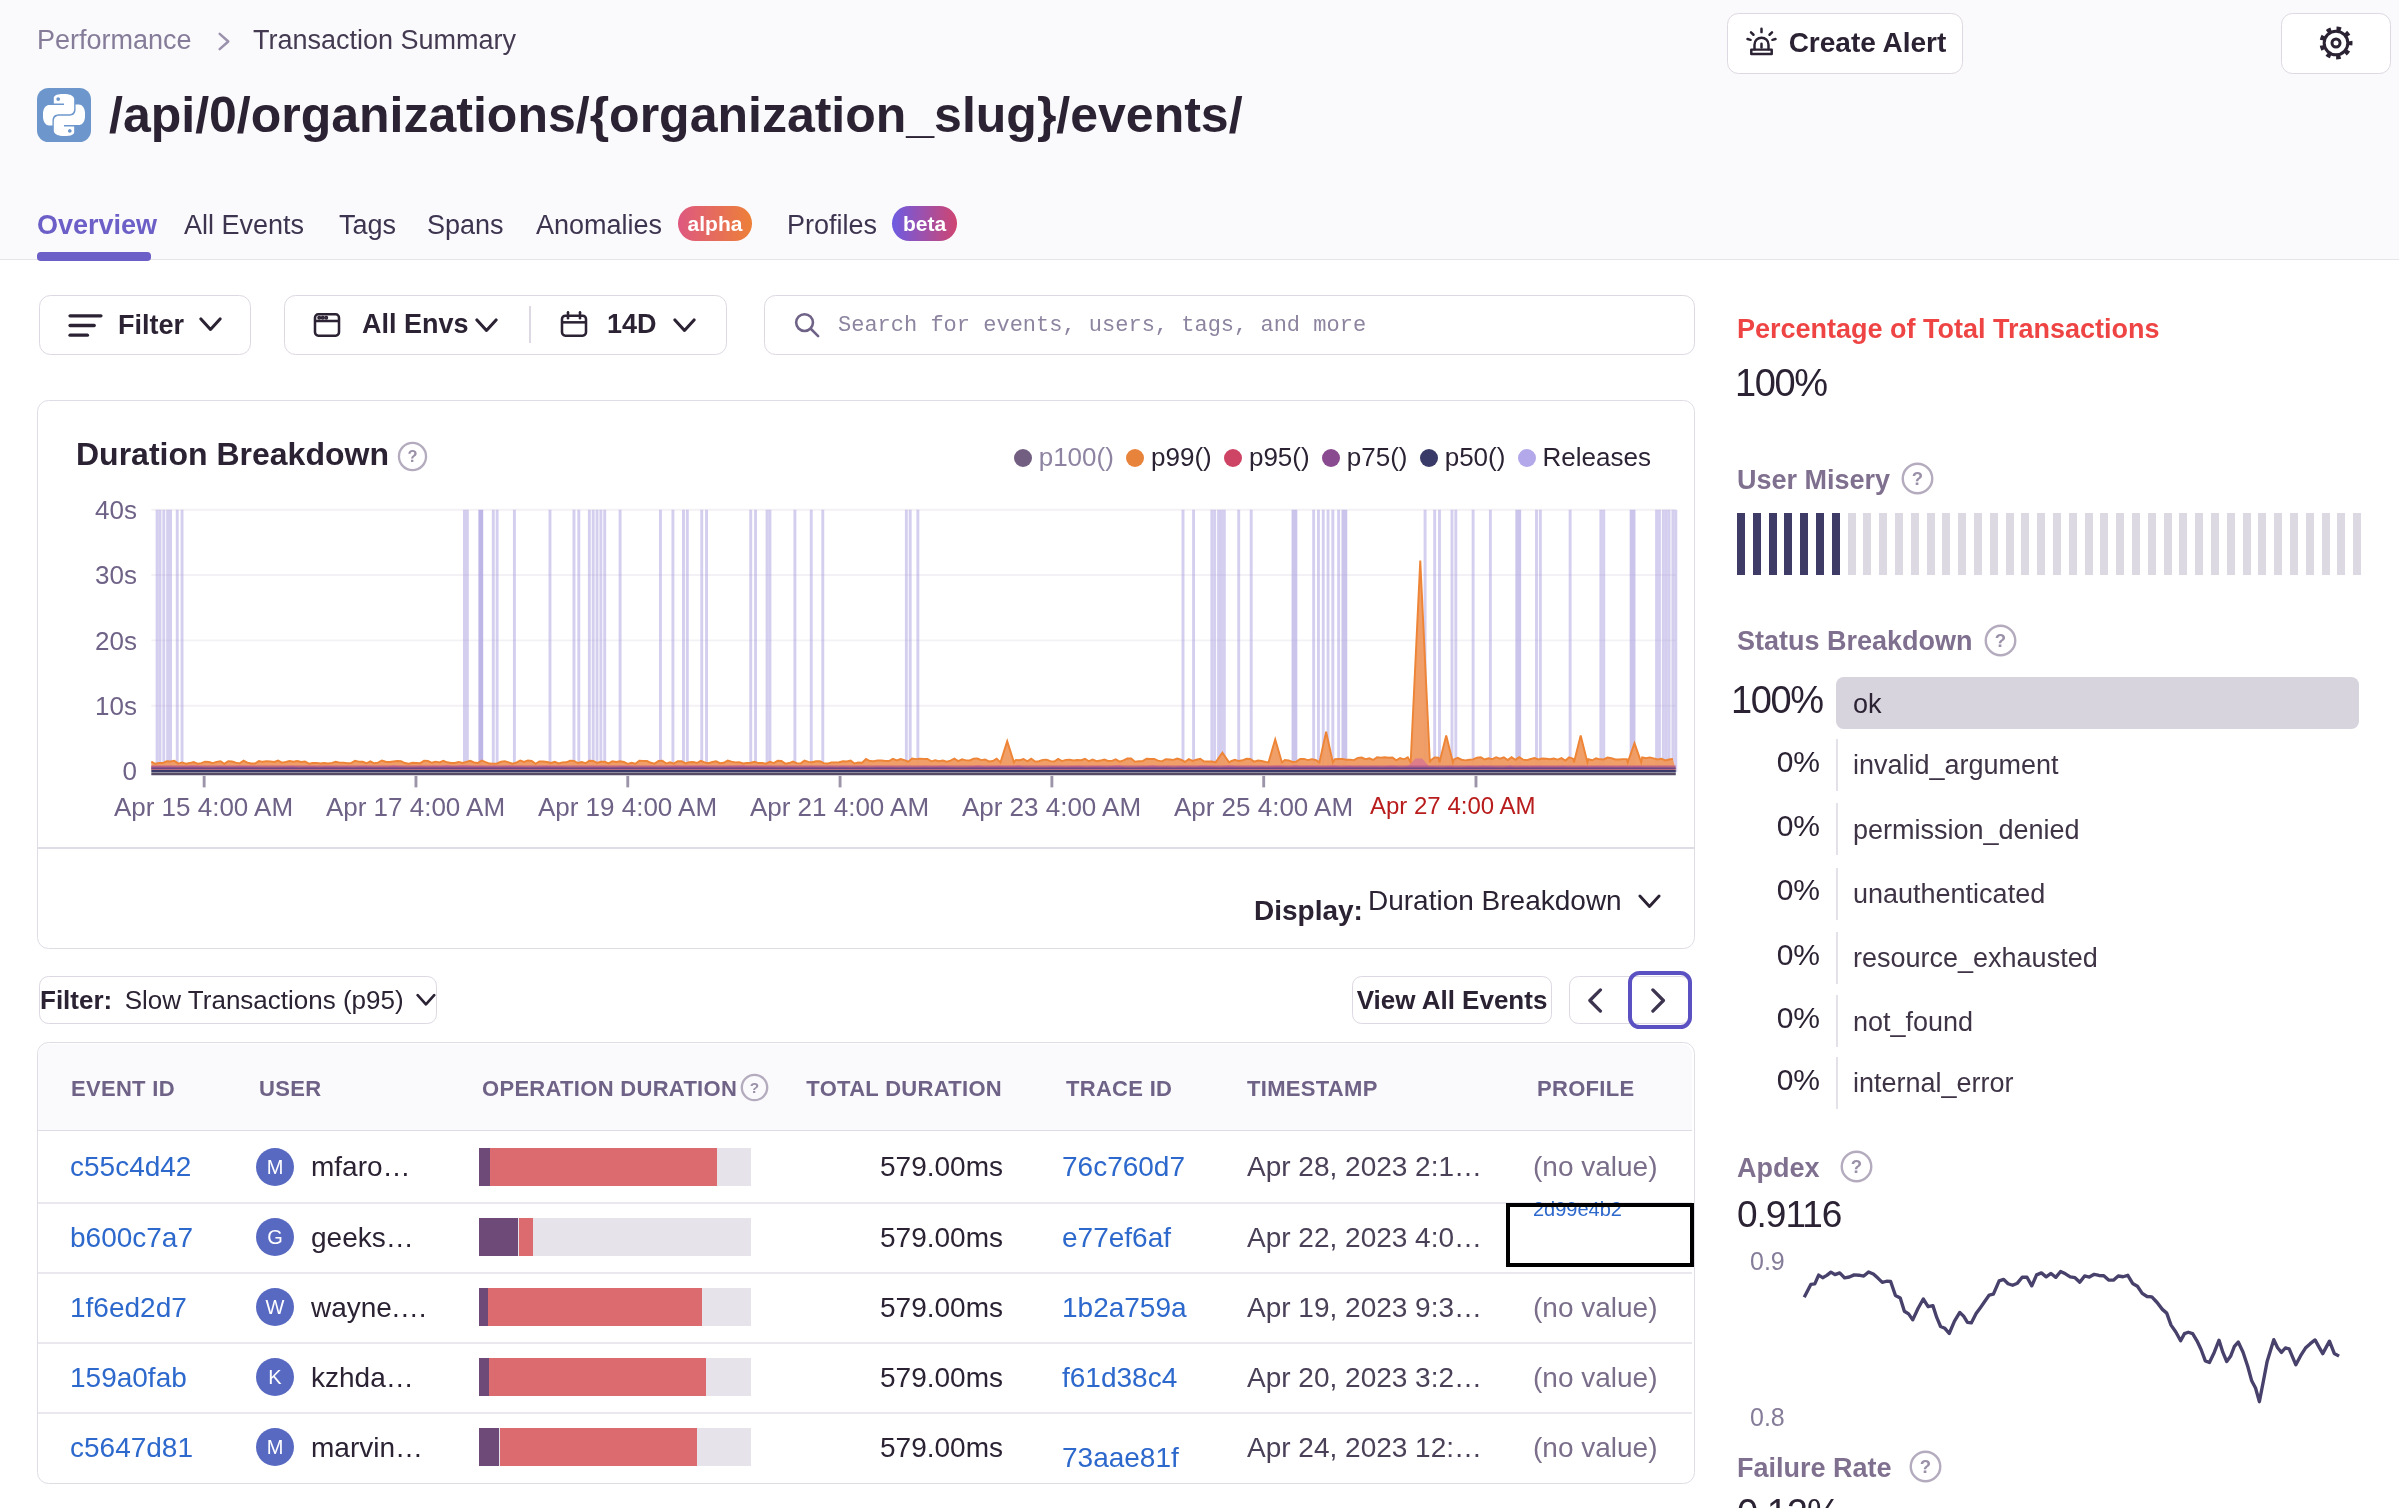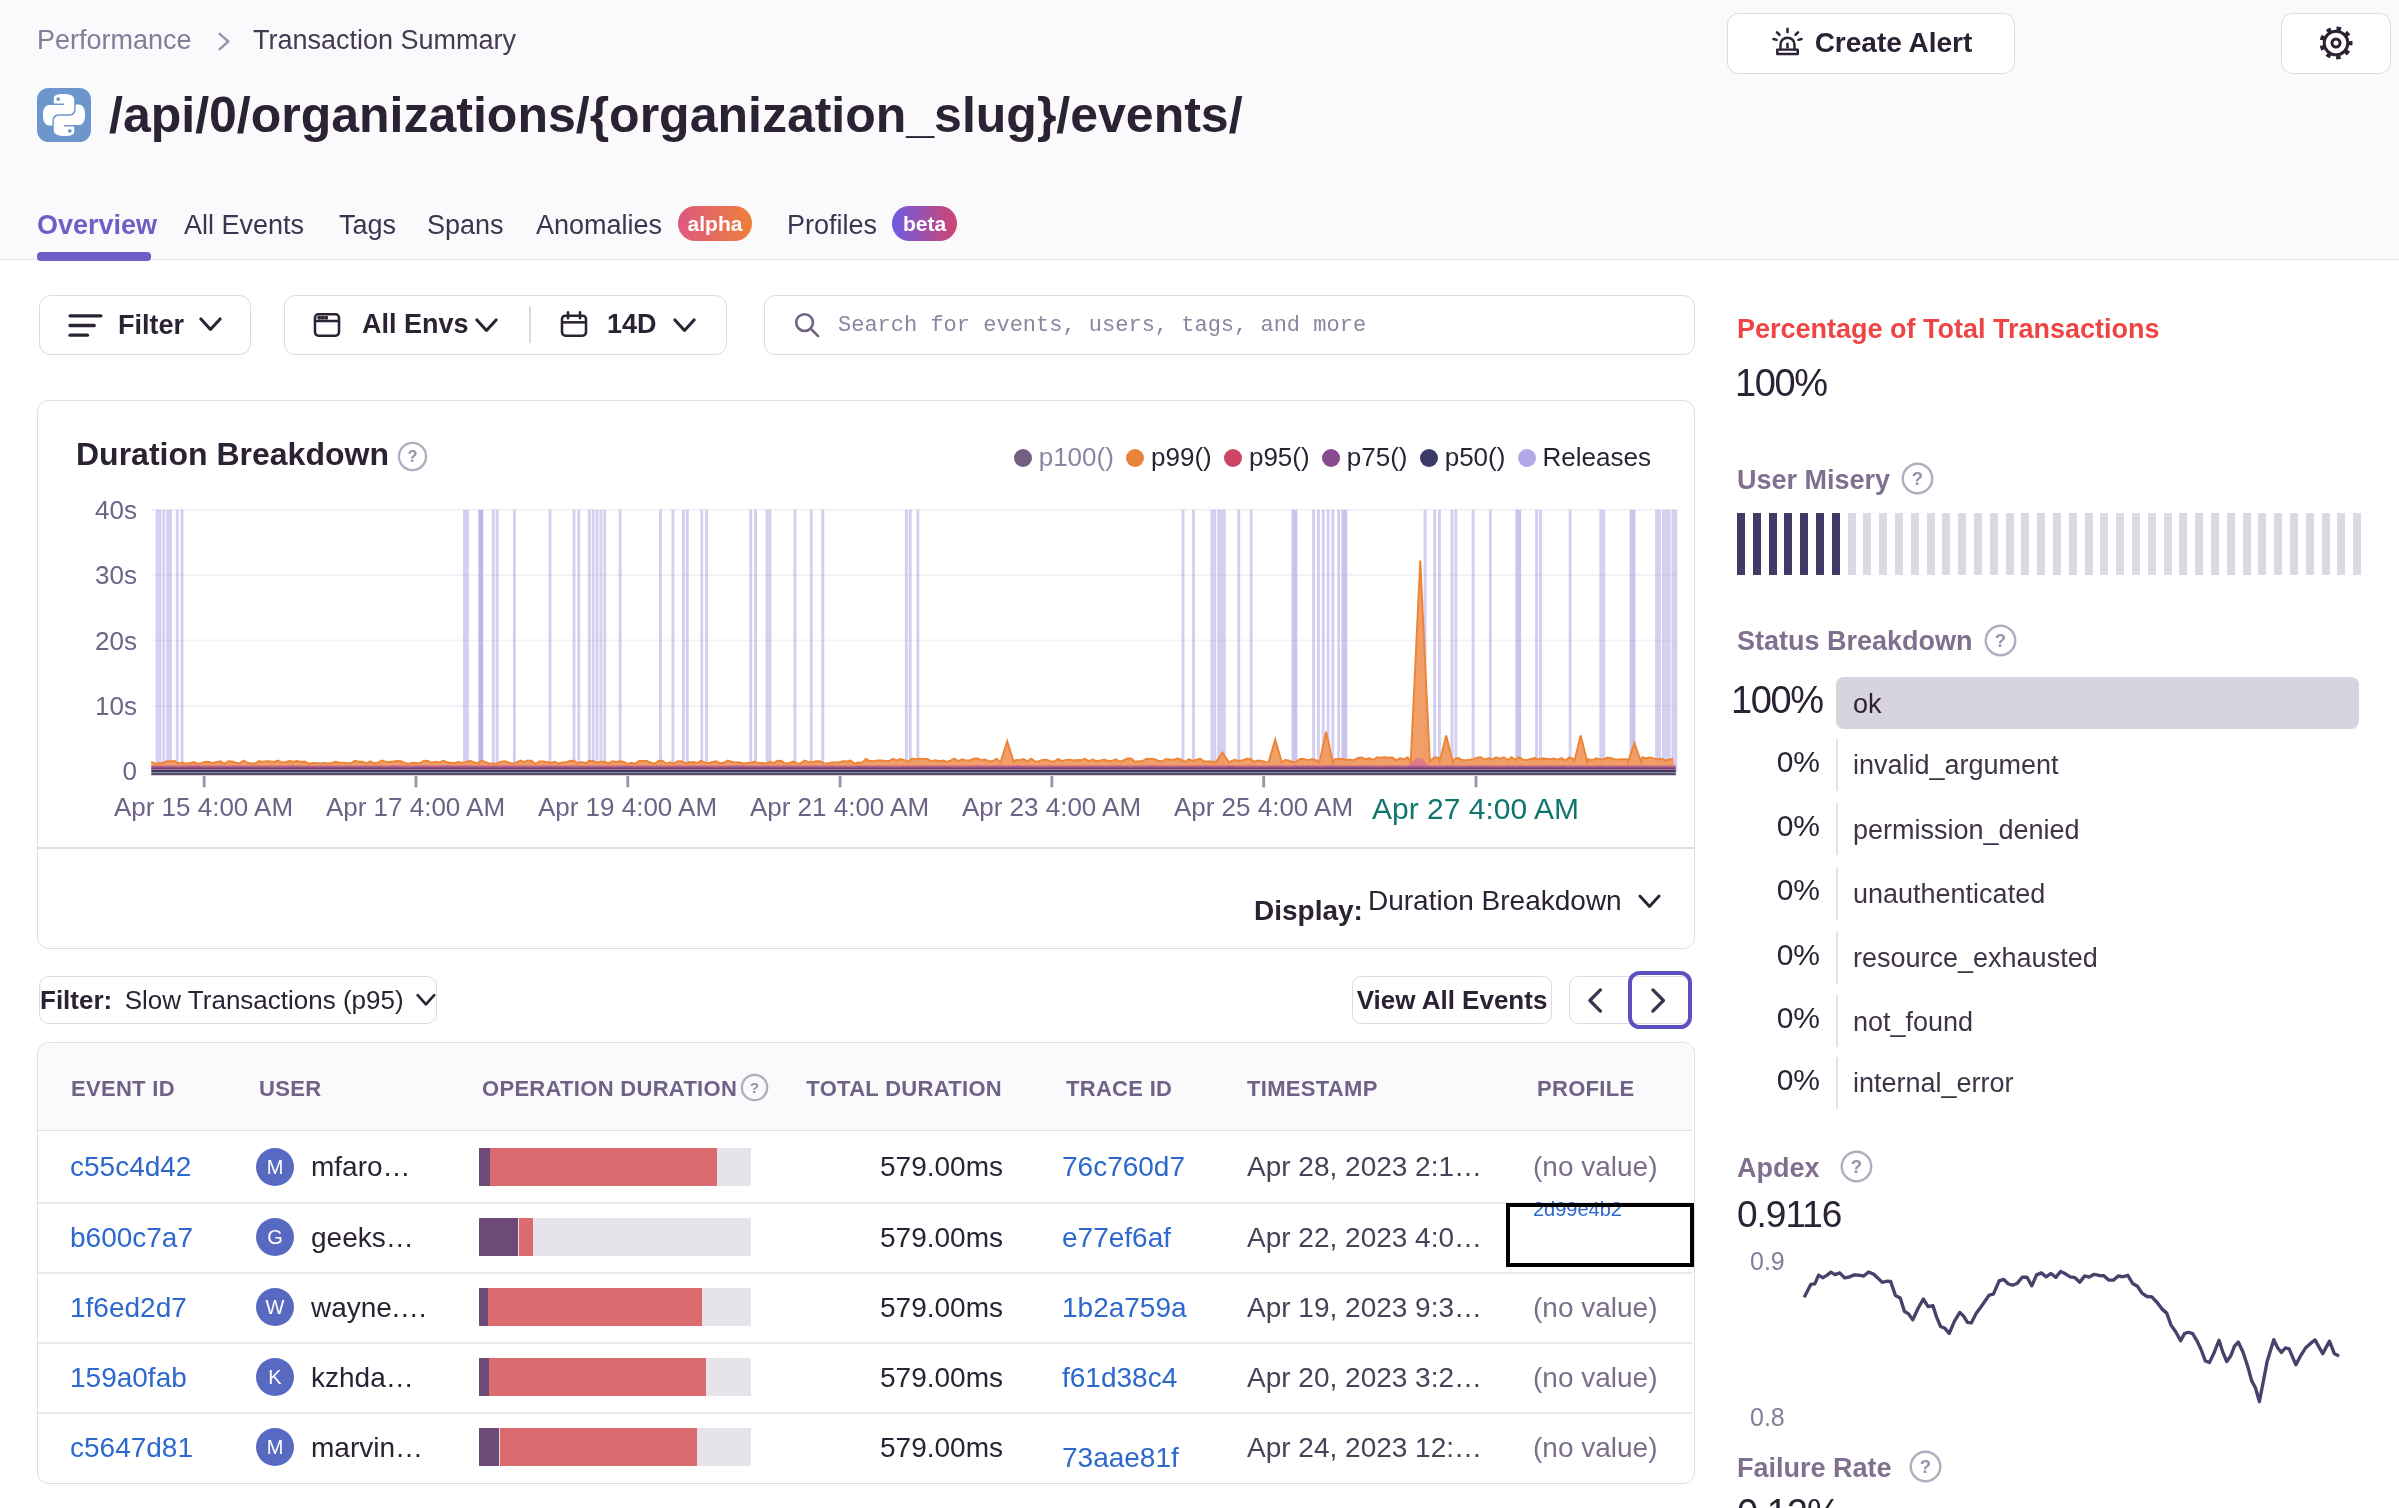--- a/index.html
+++ b/index.html
@@ -14,21 +14,21 @@
 <div id="page">
 
 <div class="abs" style="left:0;top:0;width:2400px;height:260px;background:#FAF9FB;border-bottom:1.9px solid #E7E3EB;"></div>
 
 <div class="abs" style="left:37px;top:25px;font-size:27px;color:#857C99;">Performance</div>
 <svg class="abs" style="left:213px;top:31px" width="21" height="21" viewBox="0 0 22 22">
       <path d="M7 3 L16 11 L7 19" fill="none" stroke="#9A91AC" stroke-width="2.6" stroke-linecap="round" stroke-linejoin="round"></path>
     </svg>
 <div class="abs" style="left:253px;top:25px;font-size:27px;color:#443B52;">Transaction Summary</div>
 
-<div class="btn" style="left:1727px;top:12.5px;width:288px;height:61px;font-size:28px;gap:10px;">
+<div class="btn" style="left:1727px;top:12.5px;width:236px;height:61px;font-size:28px;gap:10px;">
 <svg width="35" height="35" viewBox="0 0 24 24" fill="none" stroke="#2B2233" stroke-width="1.7" stroke-linecap="round">
         <path d="M7.2 16 v-3.2 a4.8 4.8 0 0 1 9.6 0 v3.2"></path>
         <path d="M5 16.2 h14 v3 h-14 z" stroke-linejoin="round"></path>
         <path d="M12 12.2 v2.6"></path>
         <path d="M12 4.2 v-2.4 M6.5 6 L4.8 4.3 M17.5 6 L19.2 4.3 M4.5 9.5 L2.4 8.9 M19.5 9.5 L21.6 8.9"></path>
       </svg>
 <span>Create Alert</span>
     </div>
 <div class="btn" style="left:2281px;top:12.5px;width:110px;height:61px;">
 <svg width="40" height="40" viewBox="0 0 24 24" fill="none" stroke="#2B2233">
@@ -226,21 +226,21 @@
 <div class="abs" style="left:0px;top:226px;width:100px;text-align:right;font-size:26px;color:#6F6287;">20s</div>
 <div class="abs" style="left:0px;top:291px;width:100px;text-align:right;font-size:26px;color:#6F6287;">10s</div>
 <div class="abs" style="left:0px;top:356px;width:100px;text-align:right;font-size:26px;color:#6F6287;">0</div>
 
 <div class="abs" style="left:61px;top:392px;width:211px;text-align:center;font-size:26px;color:#6F6287;">Apr 15 4:00 AM</div>
 <div class="abs" style="left:273px;top:392px;width:211px;text-align:center;font-size:26px;color:#6F6287;">Apr 17 4:00 AM</div>
 <div class="abs" style="left:485px;top:392px;width:211px;text-align:center;font-size:26px;color:#6F6287;">Apr 19 4:00 AM</div>
 <div class="abs" style="left:697px;top:392px;width:211px;text-align:center;font-size:26px;color:#6F6287;">Apr 21 4:00 AM</div>
 <div class="abs" style="left:909px;top:392px;width:211px;text-align:center;font-size:26px;color:#6F6287;">Apr 23 4:00 AM</div>
 <div class="abs" style="left:1121px;top:392px;width:211px;text-align:center;font-size:26px;color:#6F6287;">Apr 25 4:00 AM</div>
-<div class="abs" style="left:1333px;top:392px;width:211px;text-align:center;font-size:30px;color:#0f766e;">Apr 27 4:00 AM</div>
+<div class="abs" style="left:1333px;top:392px;width:211px;font-size:24px;color:#b91c1c;">Apr 27 4:00 AM</div>
 
 <div class="abs" style="left:0px;top:447px;width:1658px;height:1.9px;background:#E0DCE5;"></div>
 <div class="abs" style="left:1217px;top:485px;font-size:28px;font-weight:bold;color:#2B2233;margin-top:10px;">Display:</div>
 <div class="abs" style="left:1331px;top:485px;font-size:28px;color:#2B2233;">Duration Breakdown</div>
 <svg class="abs" style="left:1601px;top:494px" width="23" height="15.4" viewBox="0 0 24 16">
         <path d="M2 2 L12 13 L22 2" fill="none" stroke="#2B2233" stroke-width="3" stroke-linecap="round" stroke-linejoin="round"></path>
       </svg>
 </div>
 
 <div class="btn" style="left:39px;top:976px;width:398px;height:48px;border-radius:9.6px;font-size:26px;font-weight:normal;gap:12.5px;white-space:nowrap;">

